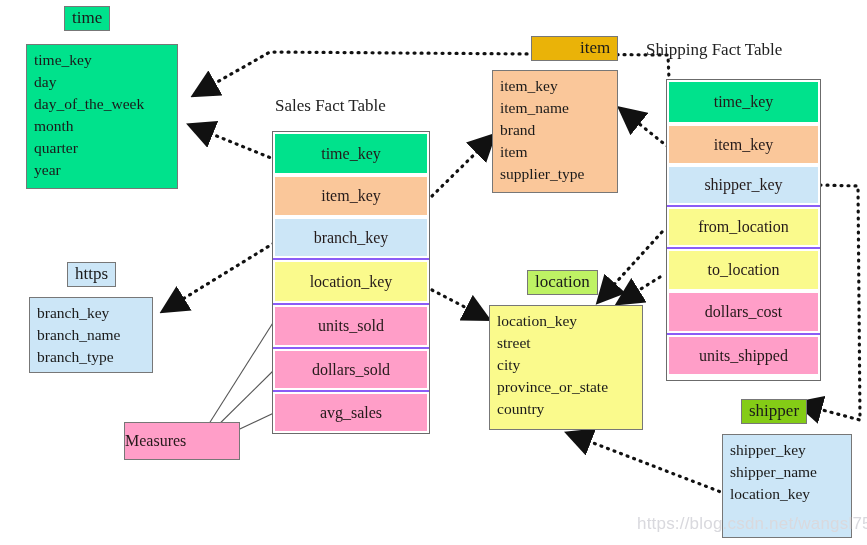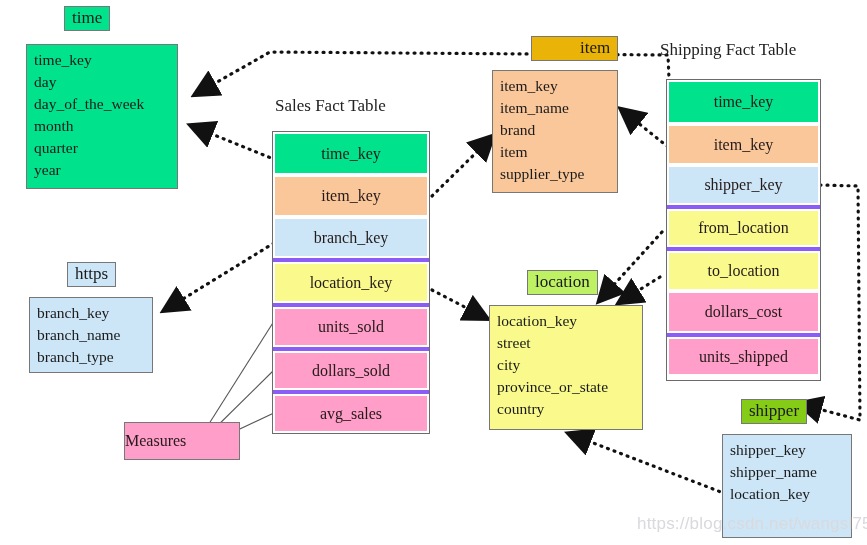--- a/index.html
+++ b/index.html
@@ -78,21 +78,21 @@
     bottom: 2px;
     box-sizing: border-box;
   }
   .fact-row .lbl {
     position: relative;
     font-size: 16px;
     color: #241a1a;
     white-space: nowrap;
     z-index: 2;
   }
-  .fact-row.sep-top { border-top: 4px solid #8b5cf6; }
+  .fact-row.sep-top { border-top: 2px solid #8b5cf6; }
   .measures-box {
     position: absolute;
     box-sizing: border-box;
     border: 1px solid #777777;
     display: flex;
     align-items: center;
     justify-content: flex-start;
     font-size: 16px;
     color: #241a1a;
     z-index: 4;
@@ -224,21 +224,21 @@
     <div class="fact-row sep-top" style="height:43px;justify-content:center;">
       <span class="bar" style="background:#FF9EC8;"></span>
       <span class="lbl">dollars_sold</span>
     </div>
     <div class="fact-row sep-top" style="height:43px;">
       <span class="bar" style="background:#FF9EC8;"></span>
       <span class="lbl">avg_sales</span>
     </div>
   </div>
 
-  <div class="fact-title" style="left:660px; top:40px;">Shipping Fact Table</div>
+  <div class="fact-title" style="left:646px; top:40px;">Shipping Fact Table</div>
   <div class="fact-table" style="left:666px; top:79px; width:155px; height:302px;">
     <div class="fact-row" style="height:44px;">
       <span class="bar" style="background:#00E28C;"></span>
       <span class="lbl">time_key</span>
     </div>
     <div class="fact-row" style="height:41px;">
       <span class="bar" style="background:#FAC79A;"></span>
       <span class="lbl">item_key</span>
     </div>
     <div class="fact-row" style="height:40px;">

